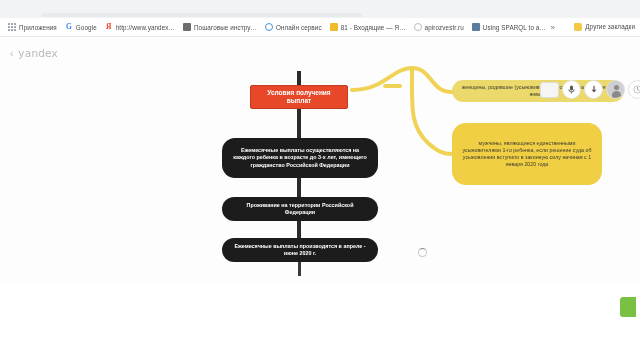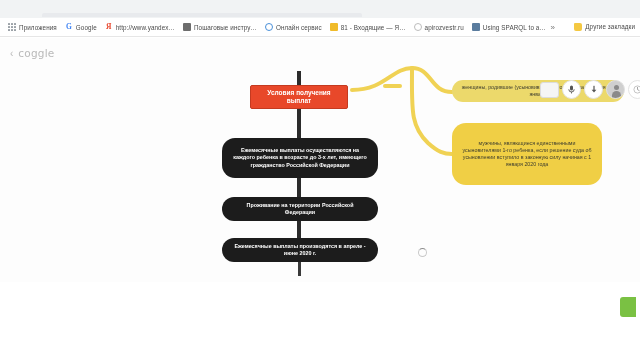--- a/index.html
+++ b/index.html
@@ -333,21 +333,21 @@
 <div id="bm-other">
   <span class="bm-ico ico-folder"></span>
   <span class="bm-label">Другие закладки</span>
 </div>
 
 <div id="canvas">
   <div id="canvas-bg"></div>
 
   <div id="coggle-header">
     <span id="back-chevron">‹</span>
-    <span id="coggle-logo">coggle</span>
+    <span id="coggle-logo">yandex</span>
   </div>
 
   <svg id="diagram-lines" viewBox="0 0 640 282" preserveAspectRatio="none">
 
     <rect x="297" y="33" width="4" height="14" fill="#2b2b2b"></rect>
     <rect x="297" y="71" width="4" height="29" fill="#2b2b2b"></rect>
     <rect x="297" y="140" width="4" height="19" fill="#2b2b2b"></rect>
     <rect x="297" y="183" width="4" height="17" fill="#2b2b2b"></rect>
     <rect x="298" y="224" width="3" height="14" fill="#3a3a3a"></rect>
 

